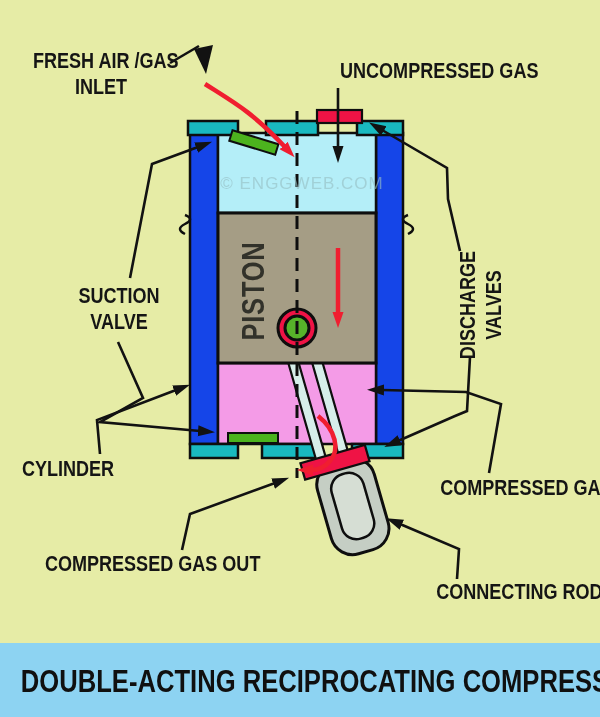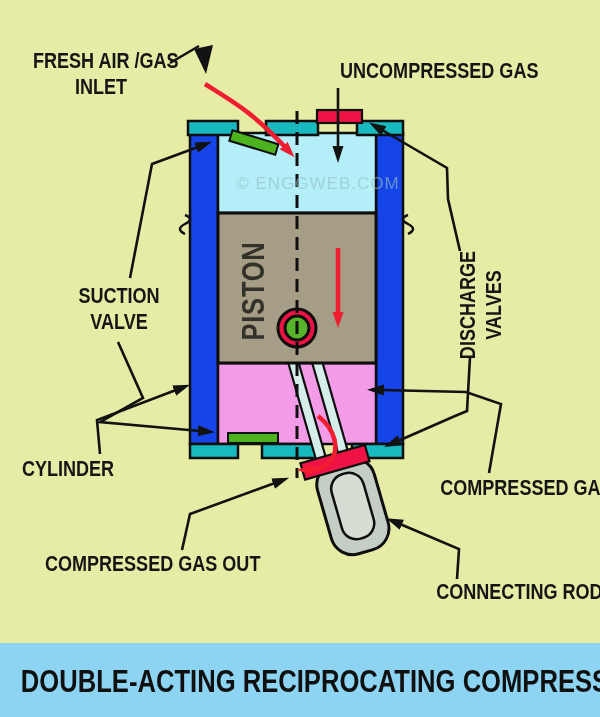--- a/index.html
+++ b/index.html
@@ -14,21 +14,21 @@
     line-height:26px;text-align:center;letter-spacing:0px;white-space:nowrap;
     transform:scaleX(0.82);transform-origin:center;
   }
   .lbl.rot{transform:rotate(-90deg) scaleX(0.82);}
   #piston-label{
     position:absolute;left:176px;top:271px;width:160px;height:40px;
     color:#32322A;font-weight:800;font-size:31px;letter-spacing:1px;
     text-align:center;transform:rotate(-90deg) scaleX(0.82);
   }
   #watermark{
-    position:absolute;left:228px;top:174px;width:180px;text-align:center;
+    position:absolute;left:212px;top:174px;width:180px;text-align:center;
     font-size:17px;font-weight:400;letter-spacing:1px;
     color:rgba(150,190,195,0.62);
   }
   #title-band{
     position:absolute;left:0;top:643px;width:600px;height:74px;
     background:var(--title-band,#8DD3F2);
   }
   #title-text{
     position:absolute;left:0;top:20px;width:600px;padding-left:26px;
     box-sizing:border-box;color:#101010;font-weight:800;font-size:32px;

